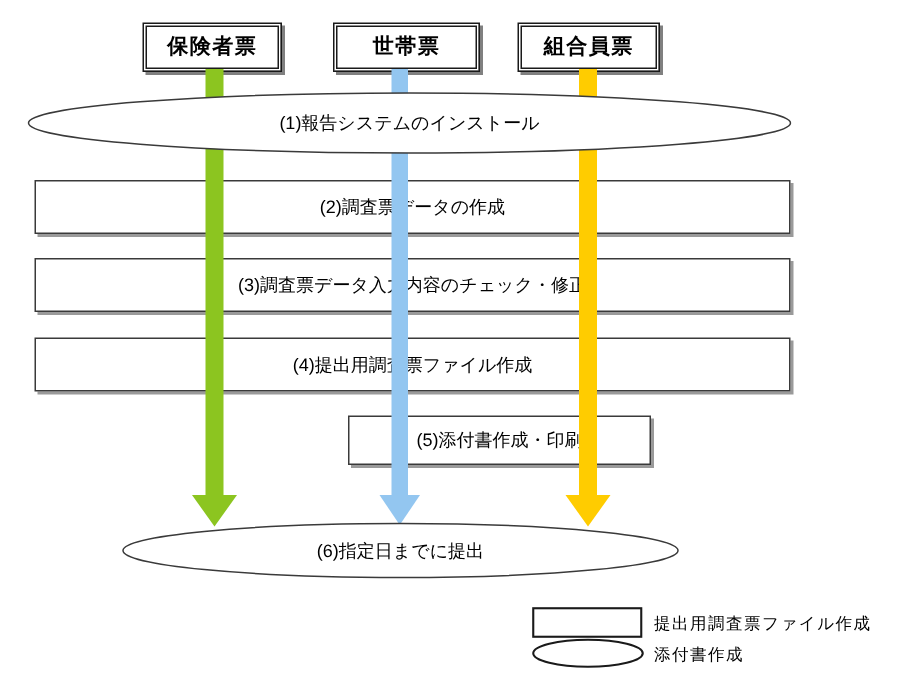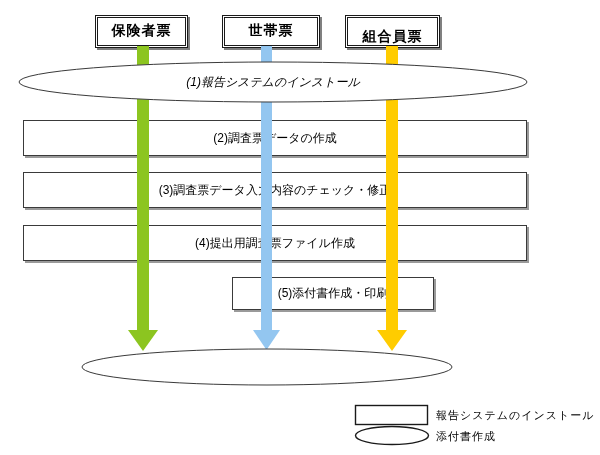--- a/index.html
+++ b/index.html
@@ -118,46 +118,49 @@
   </svg>
 
   <div class="node source-box" style="left:95px; top:15px; width:93px; height:33px;">
     <span>保険者票</span>
   </div>
 
   <div class="node source-box" style="left:222px; top:15px; width:98px; height:33px;">
     <span>世帯票</span>
   </div>
 
-  <div class="node source-box" style="left:345px; top:15px; width:95px; height:33px;align-items:flex-end;">
+  <div class="node source-box" style="left:345px; top:15px; width:95px; height:33px;">
     <span>組合員票</span>
   </div>
 
-  <div class="ellipse-label" style="left:19px; top:62px; width:508px; height:40px; z-index:3;font-style:italic;">
+  <div class="ellipse-label" style="left:19px; top:62px; width:508px; height:40px; z-index:3;">
     <span>(1)報告システムのインストール</span>
   </div>
 
   <div class="node process-box" style="left:23px; top:120px; width:504px; height:36px;">
     <span>(2)調査票データの作成</span>
   </div>
 
   <div class="node process-box" style="left:23px; top:172px; width:504px; height:36px;">
     <span>(3)調査票データ入力内容のチェック・修正</span>
   </div>
 
   <div class="node process-box" style="left:23px; top:225px; width:504px; height:36px;">
     <span>(4)提出用調査票ファイル作成</span>
   </div>
 
   <div class="node process-box" style="left:222px; top:277px; width:202px; height:33px;margin-left:10px;">
     <span>(5)添付書作成・印刷</span>
   </div>
 
+  <div class="ellipse-label" style="left:82px; top:349px; width:370px; height:36px; z-index:3;">
+    <span>(6)指定日までに提出</span>
+  </div>
 
   <div class="legend-text" style="left:436px; top:406px; height:18px;">
-    <span>報告システムのインストール</span>
+    <span>提出用調査票ファイル作成</span>
   </div>
 
   <div class="legend-text" style="left:436px; top:427px; height:18px;">
     <span>添付書作成</span>
   </div>
 
 </div>
 
 </body></html>

